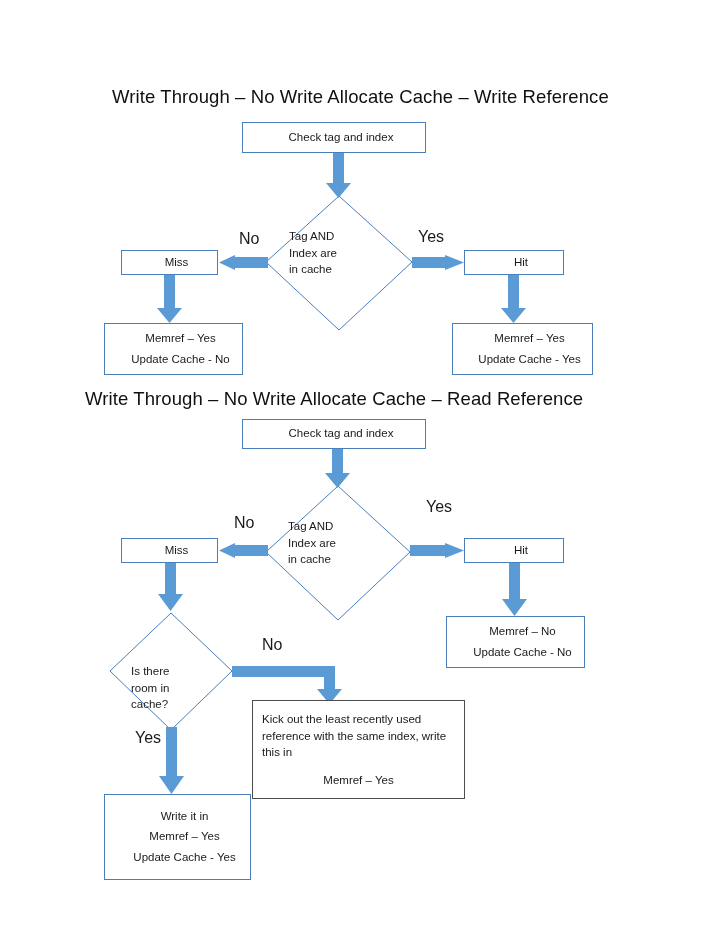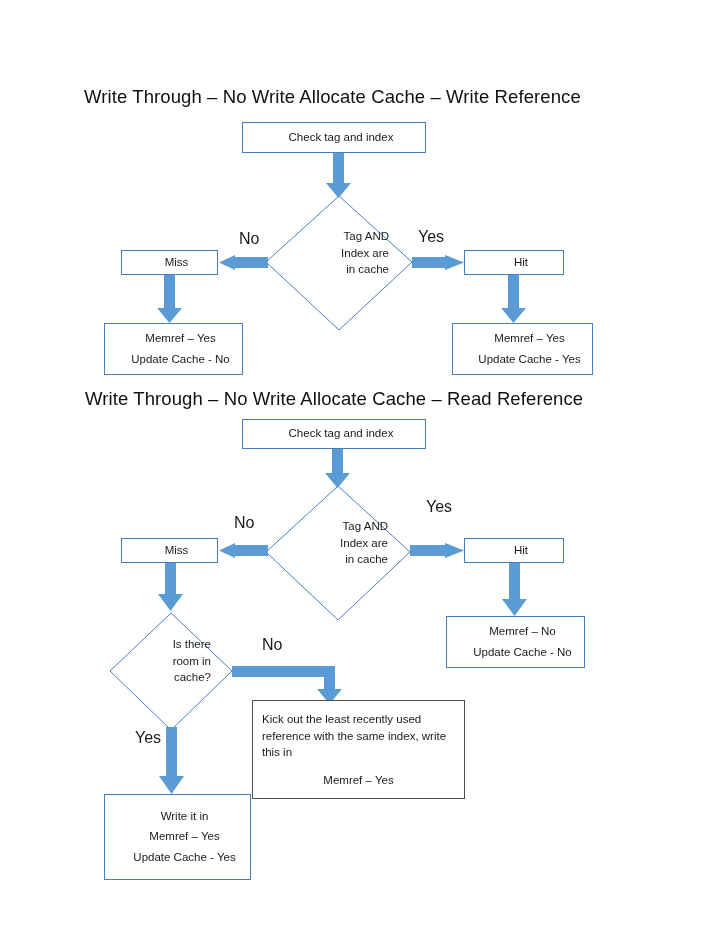--- a/index.html
+++ b/index.html
@@ -71,21 +71,21 @@
     padding: 10px 9px 0 9px;
     text-align: left;
   }
   .note-box .centered {
     display: block;
     text-align: center;
     margin-top: 11px;
   }
   .diamond-label {
     position: absolute;
-    text-align: right;
+    text-align: left;
     font-size: 11.5px;
     line-height: 1.45;
     color: #1a1a1a;
     pointer-events: none;
   }
   .edge-label {
     position: absolute;
     font-size: 16px;
     color: #1a1a1a;
     white-space: nowrap;
@@ -163,21 +163,21 @@
       <rect x="324" y="666" width="11" height="26" fill="#5b9bd5"></rect>
       <polygon points="317,689 342,689 329.5,704" fill="#5b9bd5"></polygon>
     </g>
 
     <g>
       <rect x="166" y="727" width="11" height="52" fill="#5b9bd5"></rect>
       <polygon points="159,776 184,776 171.5,794" fill="#5b9bd5"></polygon>
     </g>
   </svg>
 
-  <div class="title" style="left:84px; top:86px;">Write Through – No Write Allocate Cache – Write Reference</div>
+  <div class="title" style="left:112px; top:86px;">Write Through – No Write Allocate Cache – Write Reference</div>
 
   <div class="node-box single" style="left:242px; top:122px; width:184px; height:31px;">
     <span class="line">Check tag and index</span>
   </div>
 
   <div class="diamond-label" style="left:289px; top:228px; width:100px;">
     <span>Tag AND</span><br>
     <span>Index are</span><br>
     <span>in cache</span>
   </div>
@@ -224,21 +224,21 @@
 
   <div class="node-box single" style="left:464px; top:538px; width:100px; height:25px;">
     <span class="line">Hit</span>
   </div>
 
   <div class="node-box" style="left:446px; top:616px; width:139px; height:52px;">
     <span class="line">Memref – No</span>
     <span class="line">Update Cache - No</span>
   </div>
 
-  <div class="diamond-label" style="left:131px; top:636px; width:80px;">
+  <div class="diamond-label" style="left:131px; top:663px; width:80px;">
     <span>Is there</span><br>
     <span>room in</span><br>
     <span>cache?</span>
   </div>
 
   <div class="edge-label" style="left:262px; top:636px;">No</div>
   <div class="edge-label" style="left:135px; top:729px;">Yes</div>
 
   <div class="note-box" style="left:252px; top:700px; width:213px; height:99px;">
     <span>Kick out the least recently used reference with the same index, write this in</span>

